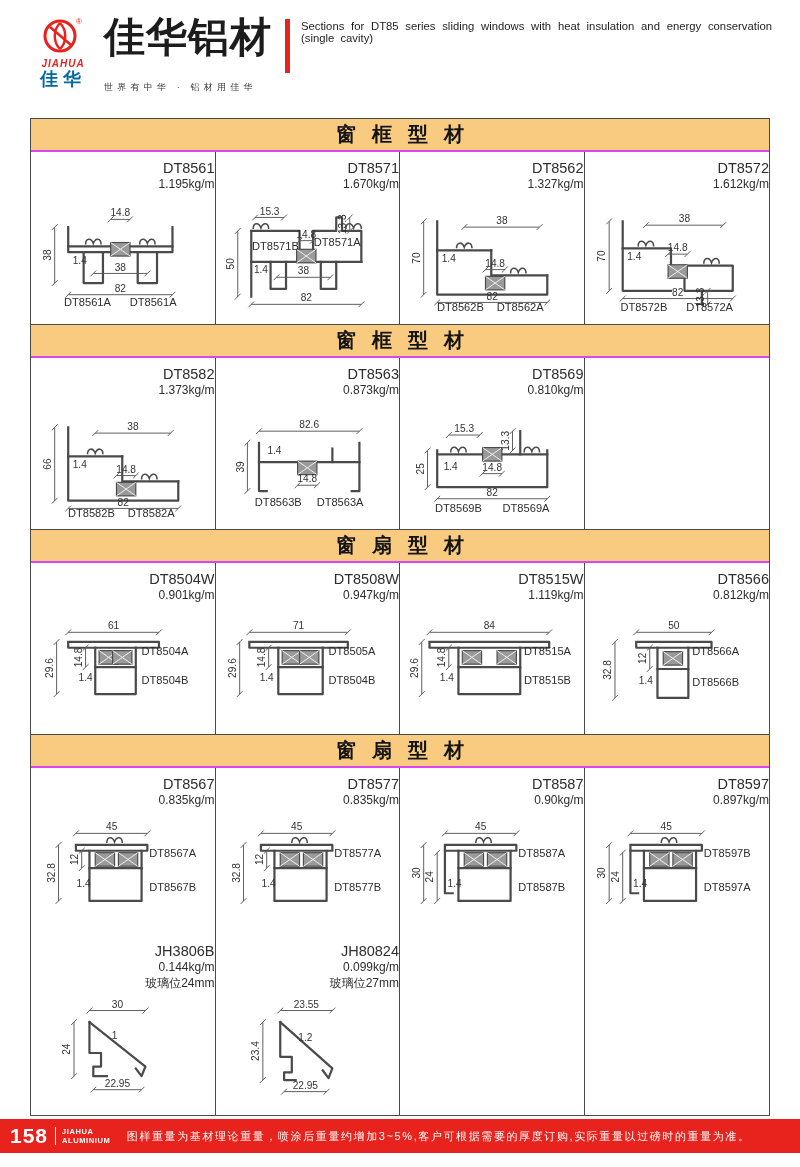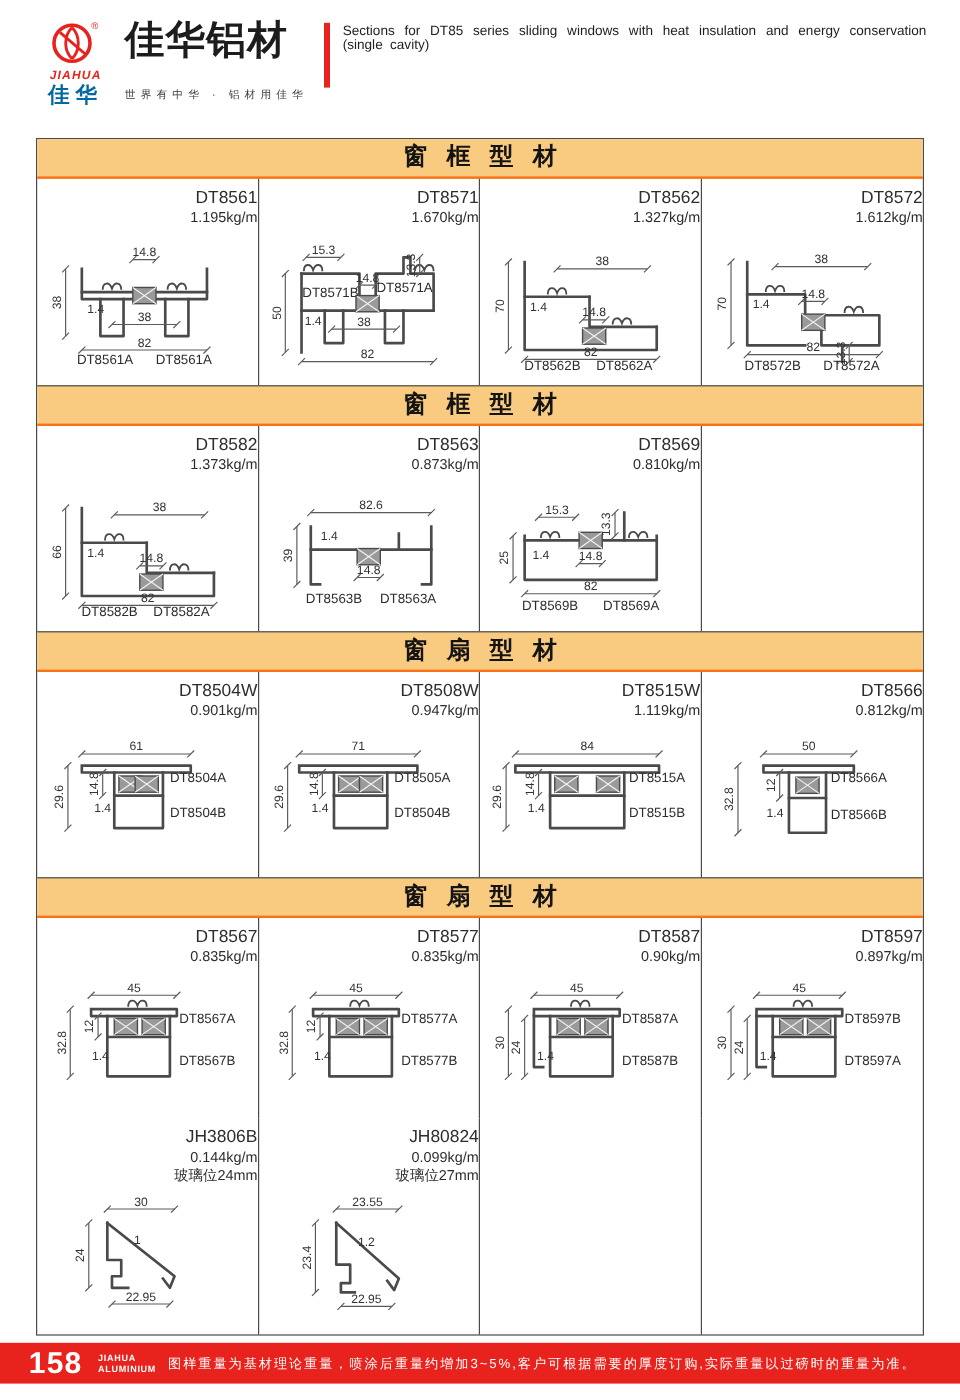--- a/index.html
+++ b/index.html
@@ -4,29 +4,29 @@
 <style>
   html,body{margin:0;padding:0}
   body{width:800px;height:1167px;background:#fff;font-family:"Liberation Sans",sans-serif;position:relative;overflow:hidden}
   
   .header{display:flex;align-items:flex-start;padding:16px 28px 0 24px}
   .logo{width:78px;text-align:center;flex:none}
   .logo svg{display:block;margin:0 auto}
   .brand-en{color:#e8231d;font-weight:bold;font-style:italic;font-size:10px;letter-spacing:1px;line-height:1.1}
   .brand-cn{color:#0369a1;font-weight:bold;font-size:18px;letter-spacing:5px;line-height:1.2}
   .company{margin-left:2px;flex:none}
-  .company-name{font-size:33px;font-weight:900;color:#1c1c1c;letter-spacing:1px;line-height:1.05}
+  .company-name{font-size:41px;font-weight:900;color:#1c1c1c;letter-spacing:1px;line-height:1.05}
   .slogan{font-size:9px;letter-spacing:4.2px;color:#3a3a3a;margin-top:22px;white-space:nowrap}
   .divider{width:5px;height:54px;background:#e8231d;margin:3px 11px 0 13px;flex:none}
   .titleblock{flex:1;min-width:0}
   .title{font-size:25px;font-weight:900;color:#0d0d0d;line-height:1.25;white-space:nowrap}
   .subtitle{font-size:11.3px;color:#1e1e1e;margin-top:4px;text-align:justify;word-spacing:3px}
   
   .catalog{margin:24px 30px 0 30px;border:1.5px solid #4a4a4a}
-  .band{background:#f9cb80;border-bottom:2px solid #f97316;border-top:1px solid #4a4a4a;text-align:center;
+  .band{background:#f9cb80;border-bottom:2px solid #d946ef;border-top:1px solid #4a4a4a;text-align:center;
         font-size:20px;font-weight:bold;color:#141414;letter-spacing:0.8em;text-indent:0.8em;
         height:31px;line-height:31px}
   .catalog .band:first-child{border-top:none}
   .grid{display:grid;grid-template-columns:repeat(4,1fr)}
   .cell{border-right:1px solid #4a4a4a;display:flex;flex-direction:column;align-items:flex-end;padding-top:7px;min-width:0}
   .cell:last-child{border-right:none}
   .r0 .cell{min-height:165px}.r1 .cell{min-height:164px}.r2 .cell{min-height:164px}
   .r3 .cell{min-height:160px}.r4 .cell{min-height:173px}
   .model{font-size:14.5px;color:#2d2d2d;line-height:1.25}
   .weight{font-size:12px;color:#2d2d2d;line-height:1.3}
@@ -34,21 +34,21 @@
   
   .profile{stroke:#4a4a4a;stroke-width:2.3;fill:none;stroke-linejoin:round;stroke-linecap:square}
   .clawp{stroke:#4a4a4a;stroke-width:1.6;fill:none}
   .dim{stroke:#5a5a5a;stroke-width:1;fill:none}
   .dt{font-size:10.5px;fill:#333;font-family:"Liberation Sans",sans-serif}
   .pt{font-size:11.5px;fill:#2d2d2d;font-family:"Liberation Sans",sans-serif}
   .hatchrect{fill:#9a9a9a;stroke:#4a4a4a;stroke-width:1.2}
   .hx{stroke:#f2f2f2;stroke-width:1}
   
   .footer{position:absolute;left:0;right:0;top:1119px;height:34px;background:#e8231d;display:flex;align-items:center;color:#fff}
-  .pageno{font-size:25px;font-weight:bold;margin-left:24px;letter-spacing:1px}
+  .pageno{font-size:21px;font-weight:bold;margin-left:10px;letter-spacing:1px}
   .fdiv{width:1px;height:18px;background:#fff;margin:0 6px 0 7px}
   .fbrand{font-size:7.5px;line-height:1.25;letter-spacing:0.6px;font-weight:bold}
   .fnote{flex:1;text-align:center;font-size:11px;letter-spacing:1.6px;padding:0 43px 0 10px;white-space:nowrap}
 </style>
 </head>
 <body>
 
 <div class="header">
   <div class="logo">
     <span>

